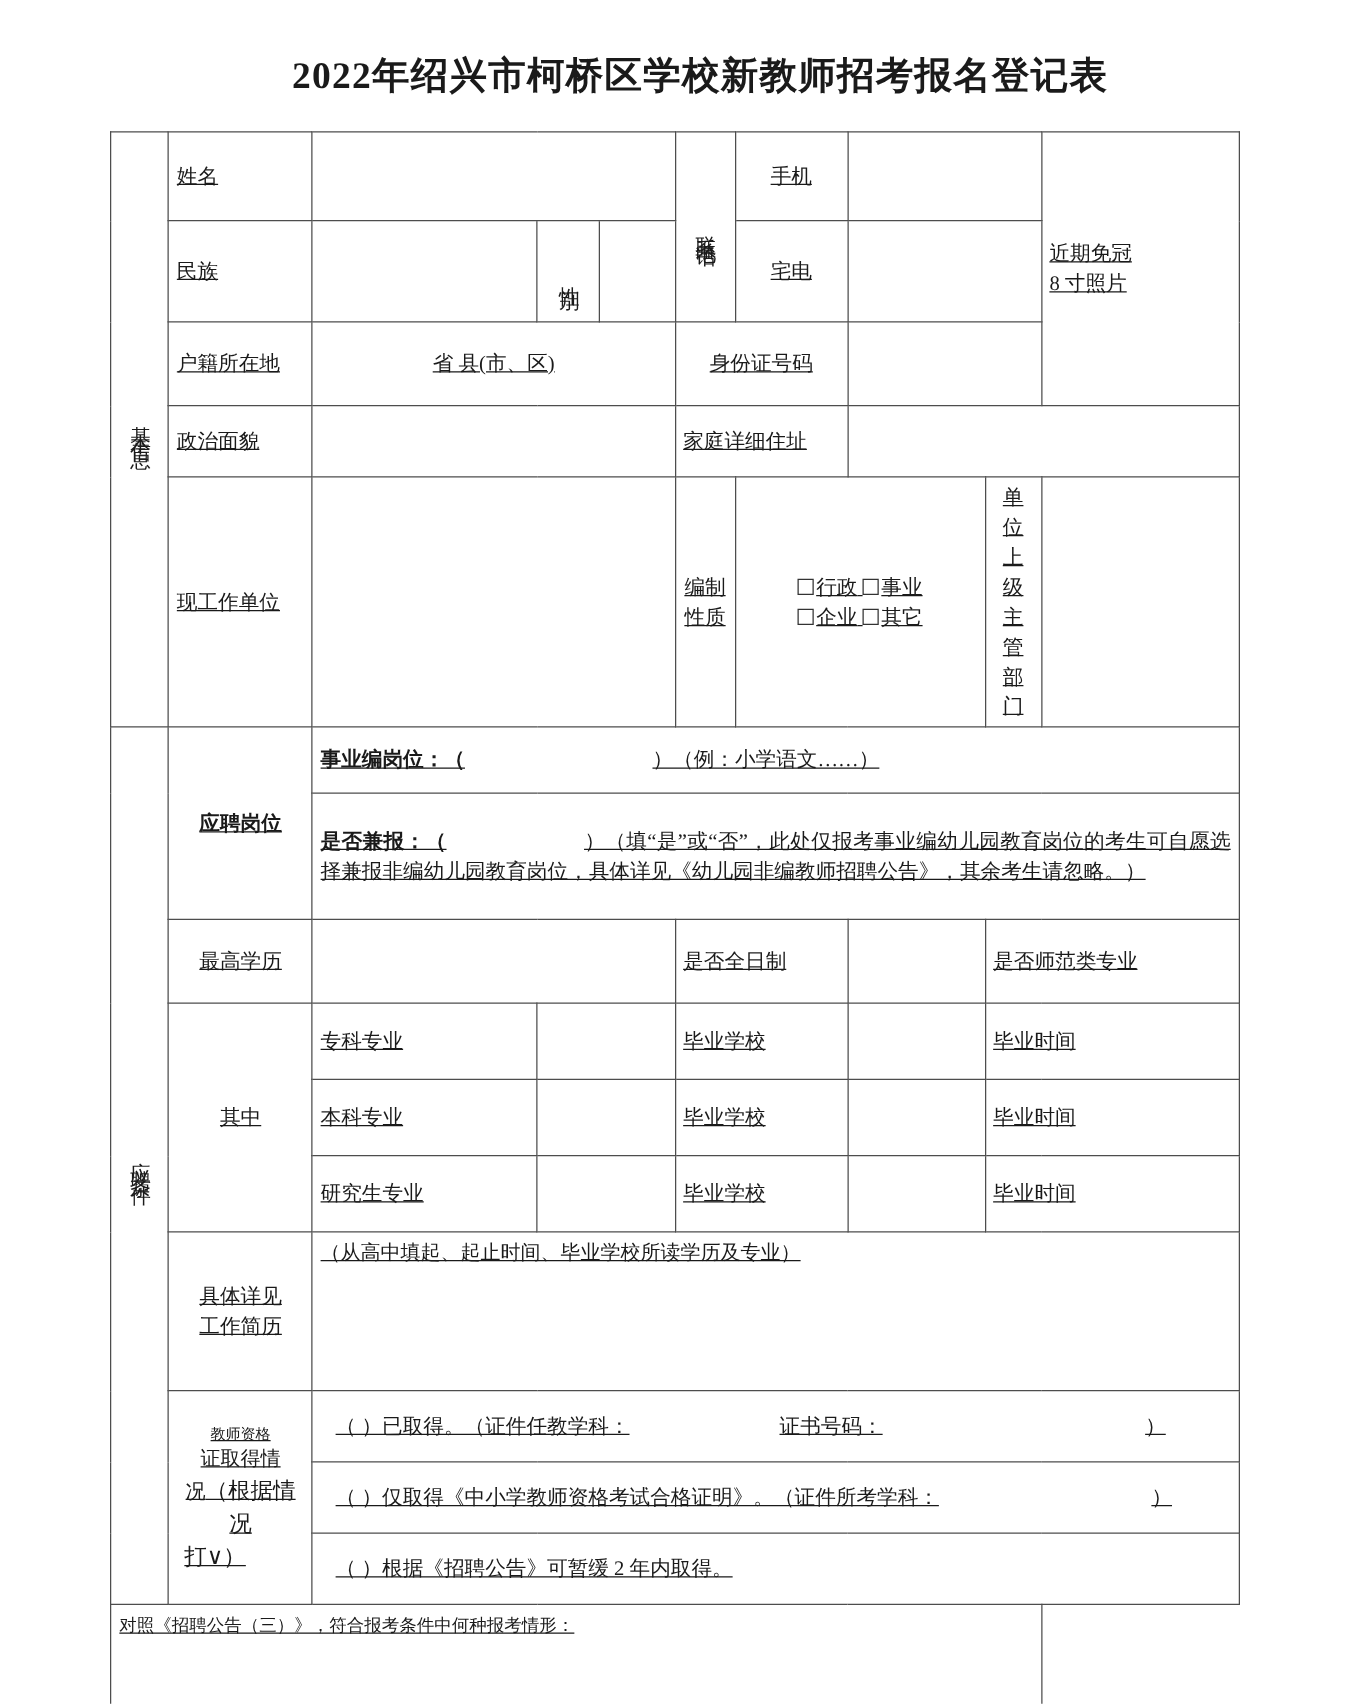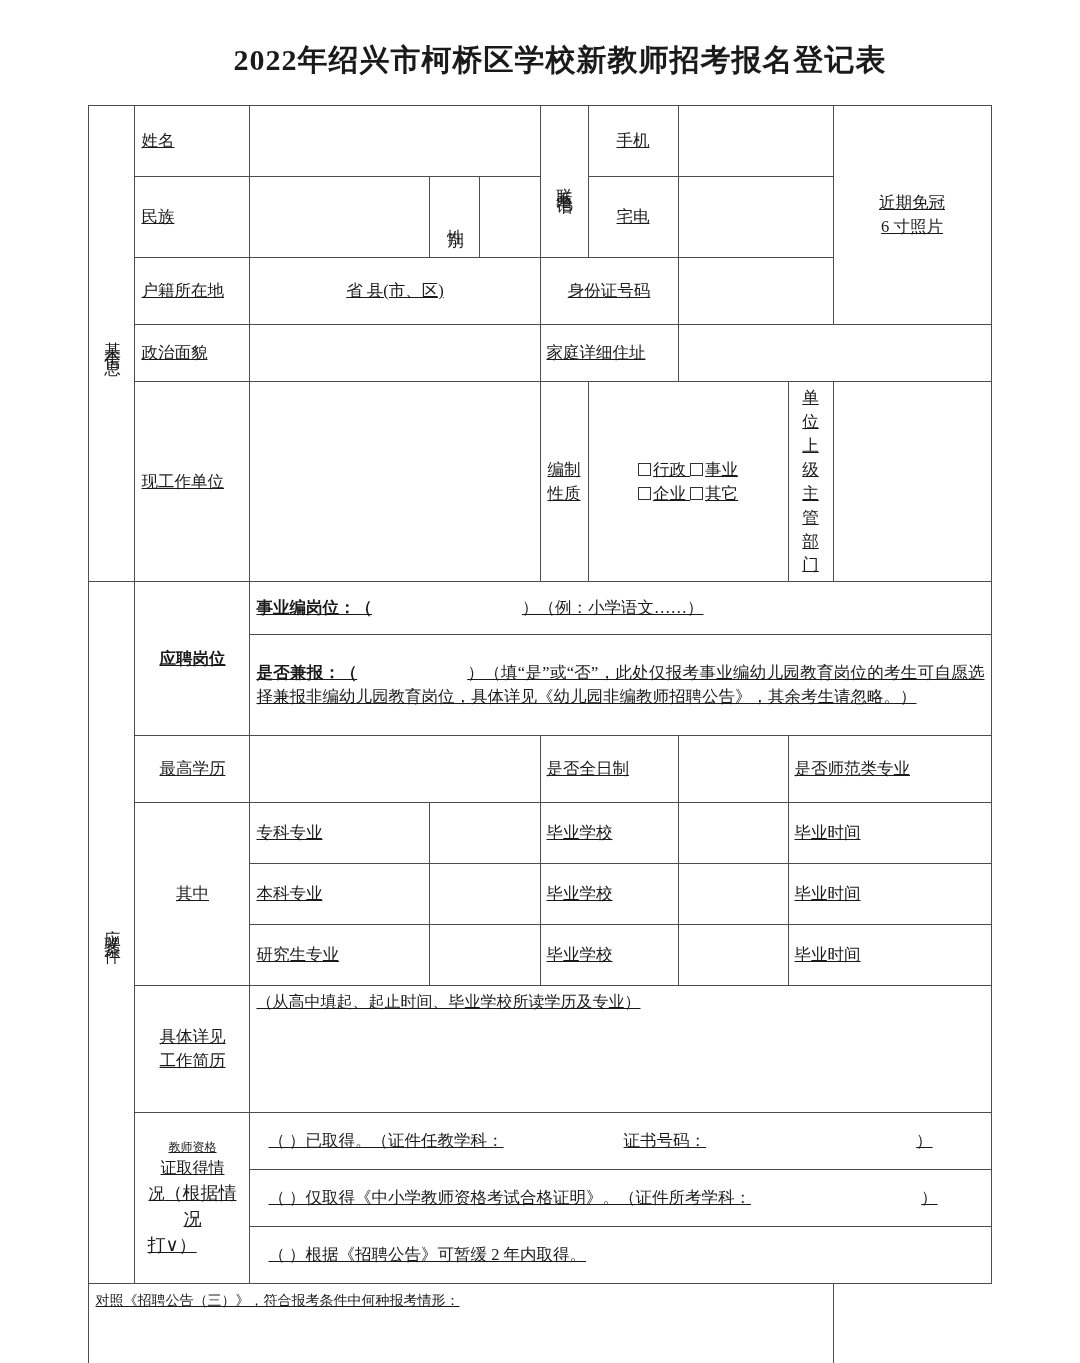--- a/index.html
+++ b/index.html
@@ -58,21 +58,21 @@
     display:inline-block;
   }
   .ctr{text-align:center;}
   .lft{text-align:left;}
   .small{font-size:18px;}
   .mid{font-size:16px;}
   .lbl{font-size:17px;}
   .b{font-weight:bold;}
   .pad-l{padding-left:12px;margin-top:14px;}
   .photo-cell{
-    text-align:center;
+    text-align:left;
     font-size:19px;
     line-height:1.7;
   }
   .checkline{
     font-size:14.5px;
     line-height:1.8;
     white-space:nowrap;
     margin-left:24px;
   }
   .cbox{
@@ -118,21 +118,21 @@
       </td>
       <td class="lbl lft" style="height:62px">姓名</td>
       <td colspan="3"></td>
       <td class="ctr lbl" rowspan="2">
         <span class="vtext" style="letter-spacing:3px">联系电话</span>
       </td>
       <td class="ctr lbl">手机</td>
       <td colspan="2"></td>
       <td class="photo-cell" rowspan="3">
         <div>近期免冠</div>
-        <div>6 寸照片</div>
+        <div>8 寸照片</div>
       </td>
     </tr>
 
     <tr>
       <td class="lbl lft" style="height:72px">民族</td>
       <td></td>
       <td class="ctr lbl">
         <span class="vtext" style="letter-spacing:3px">性别</span>
       </td>
       <td></td>

